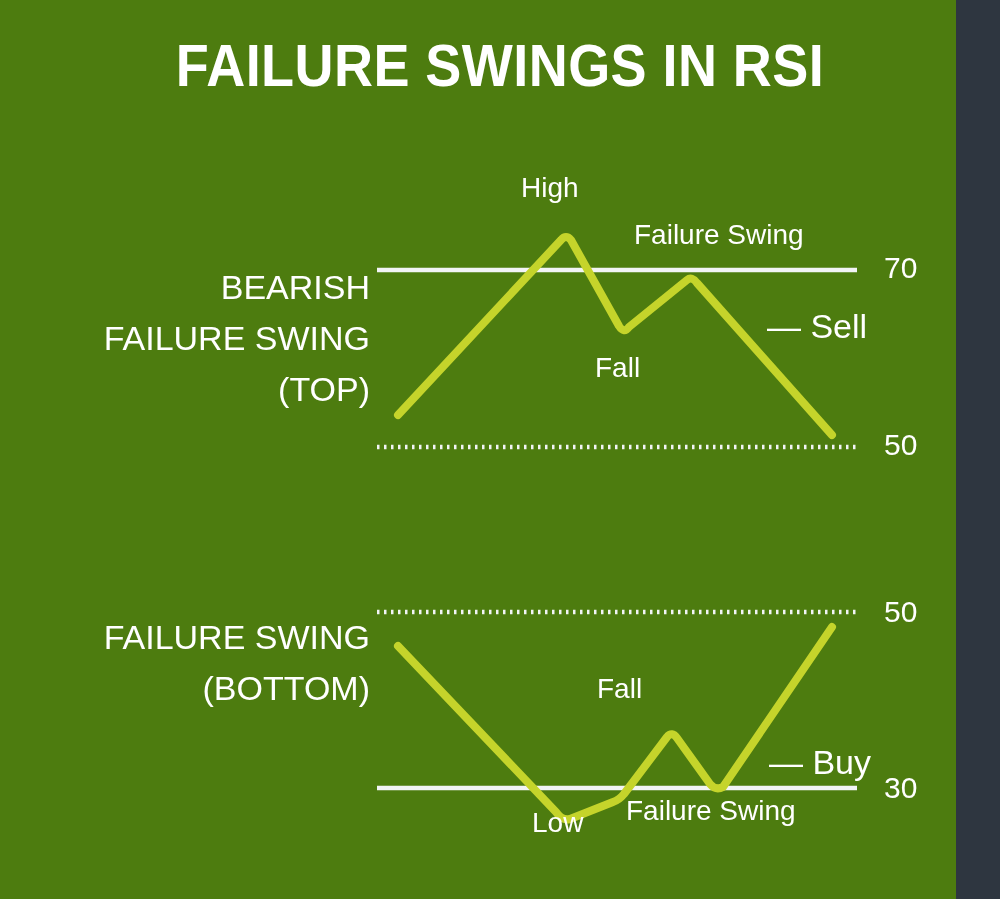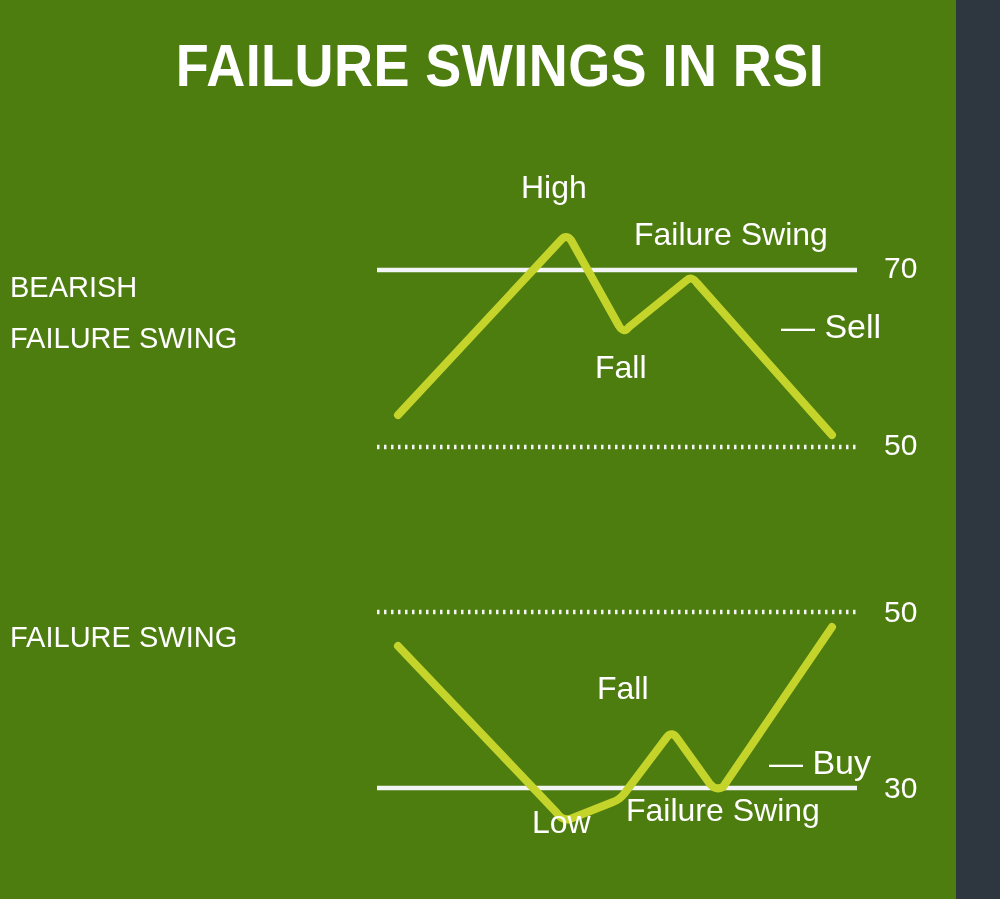--- a/index.html
+++ b/index.html
@@ -33,25 +33,25 @@
     letter-spacing: 0.5px;
     line-height: 72px;
     transform: scaleX(0.90);
     transform-origin: 50% 50%;
     white-space: nowrap;
   }
 
   
   .panel-label {
     position: absolute;
-    text-align: left;
+    text-align: right;
     color: #ffffff;
     font-family: "Liberation Sans", sans-serif;
     font-weight: 300;
-    font-size: 29px;
+    font-size: 34px;
     line-height: 51px;
     width: 360px;
     left: 10px;
   }
   .panel-label .pl-line { display: block; white-space: nowrap; }
   #bearish-label { top: 262px; }
   #bullish-label { top: 612px; }
 
   
   .chart-stage {
@@ -82,50 +82,52 @@
   #tick-50-top { left: 884px; top: 432px; }
   #tick-50-bottom { left: 884px; top: 599px; }
   #tick-30 { left: 884px; top: 775px; text-align: center; }
 
   
   .annot {
     position: absolute;
     color: #ffffff;
     font-family: "Liberation Sans", sans-serif;
     font-weight: 300;
-    font-size: 32px;
+    font-size: 28px;
     line-height: 31px;
     white-space: nowrap;
   }
   .annot.signal { font-size: 34px; }
 
   #annot-high          { left: 521px; top: 172px; }
   #annot-fs-top        { left: 634px; top: 219px; }
   #annot-fall-top      { left: 595px; top: 352px; }
-  #annot-sell          { left: 767px; top: 311px; margin-left: 14px; }
+  #annot-sell          { left: 767px; top: 311px; }
 
   #annot-fall-bottom   { left: 597px; top: 673px; }
   #annot-buy           { left: 769px; top: 747px; }
   #annot-fs-bottom     { left: 626px; top: 795px; }
   #annot-low           { left: 532px; top: 807px; }
 </style>
 </head>
 <body>
 
 <div id="infographic">
 
   <div class="title">FAILURE SWINGS IN RSI</div>
 
   <div class="panel-label" id="bearish-label">
     <span class="pl-line">BEARISH</span>
     <span class="pl-line">FAILURE SWING</span>
+    <span class="pl-line">(TOP)</span>
   </div>
 
   <div class="panel-label" id="bullish-label">
     <span class="pl-line">FAILURE SWING</span>
+    <span class="pl-line">(BOTTOM)</span>
   </div>
 
   <div class="chart-stage" id="chart-top">
     <svg width="500" height="300" viewBox="0 0 500 300" xmlns="http://www.w3.org/2000/svg">
 
       <line x1="7" y1="110" x2="487" y2="110" stroke="#f2f4f6" stroke-width="4.5" stroke-linecap="butt"></line>
 
       <line x1="7" y1="287" x2="487" y2="287" stroke="#f2f4f6" stroke-width="4.5" stroke-linecap="butt" stroke-dasharray="2.5 4.5"></line>
 
       <path d="M 28 255

